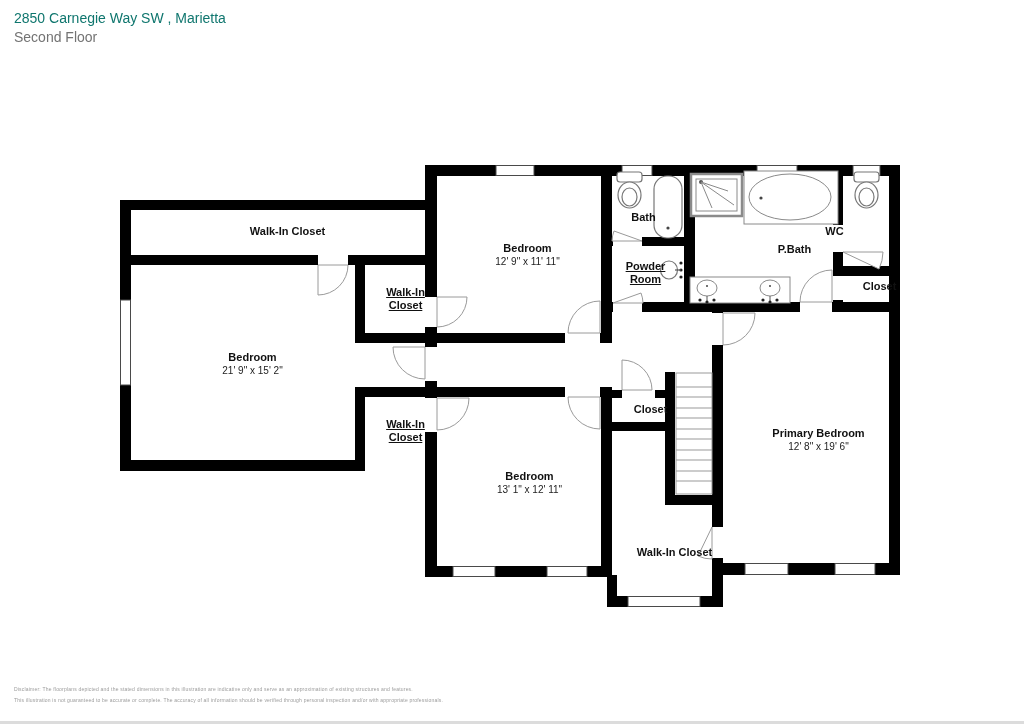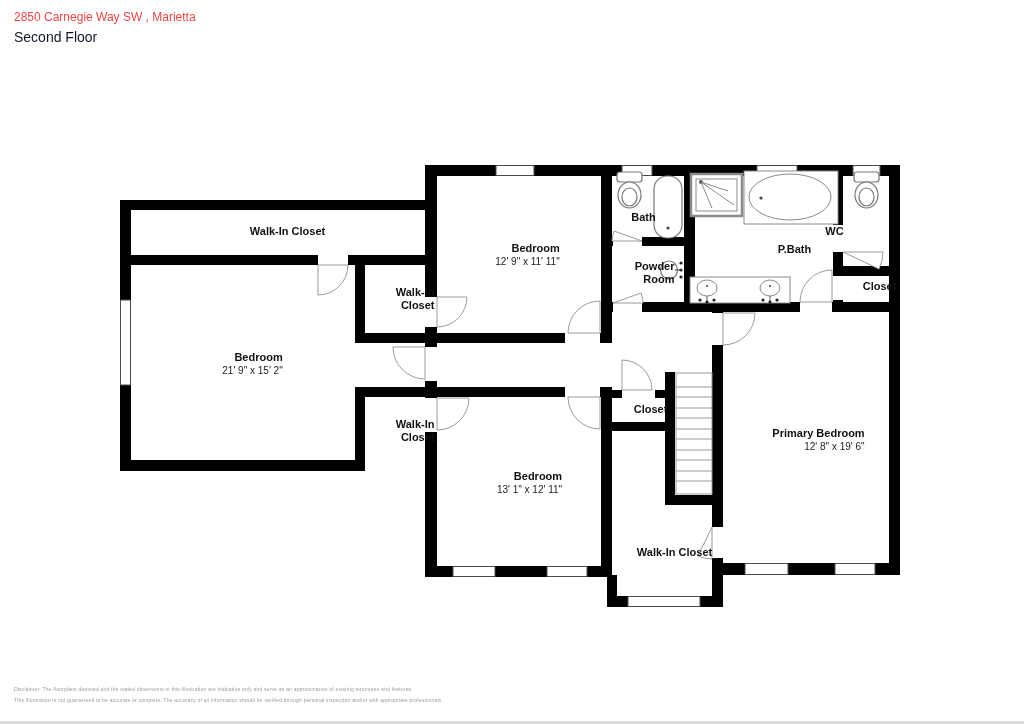--- a/index.html
+++ b/index.html
@@ -1,29 +1,29 @@
 <!DOCTYPE html>
 <html><head>
 <meta charset="utf-8">
 <style>
   html,body{margin:0;padding:0;background:#fff;}
   #canvas{
     position:relative;width:1024px;height:724px;background:#ffffff;
     font-family:"Liberation Sans", sans-serif;overflow:hidden;
   }
   #plan-svg{position:absolute;left:0;top:0;}
-  .title-line1{position:absolute;left:14px;top:10px;font-size:12px;color:#ef4444;}
-  .title-line2{position:absolute;left:14px;top:29px;font-size:14px;color:#0f172a;}
+  .title-line1{position:absolute;left:14px;top:10px;font-size:14px;color:#0f766e;}
+  .title-line2{position:absolute;left:14px;top:29px;font-size:14px;color:#737373;}
   .room-label{
     position:absolute;transform:translate(-50%,-50%);
-    text-align:right;color:#111;white-space:nowrap;padding-left:21px;
+    text-align:center;color:#111;white-space:nowrap;padding-left:21px;
   }
   .room-label .rn{font-size:11px;font-weight:bold;line-height:13px;}
   .room-label .rd{font-size:10px;font-weight:normal;color:#222;line-height:13px;}
-  .room-label.narrow{white-space:normal;width:58px;}
+  .room-label.narrow{white-space:normal;width:58px;text-decoration:underline;}
   .disclaimer{position:absolute;left:14px;font-size:5px;color:#9b9b9b;letter-spacing:.2px;}
   .d1{top:686px;} .d2{top:697px;}
   .bottom-edge{position:absolute;left:0;bottom:0;width:100%;height:3px;background:#dcdcdc;}
 </style>
 </head>
 <body>
 
 <div id="canvas">
 
   <div class="title-line1">2850 Carnegie Way SW , Marietta</div>

